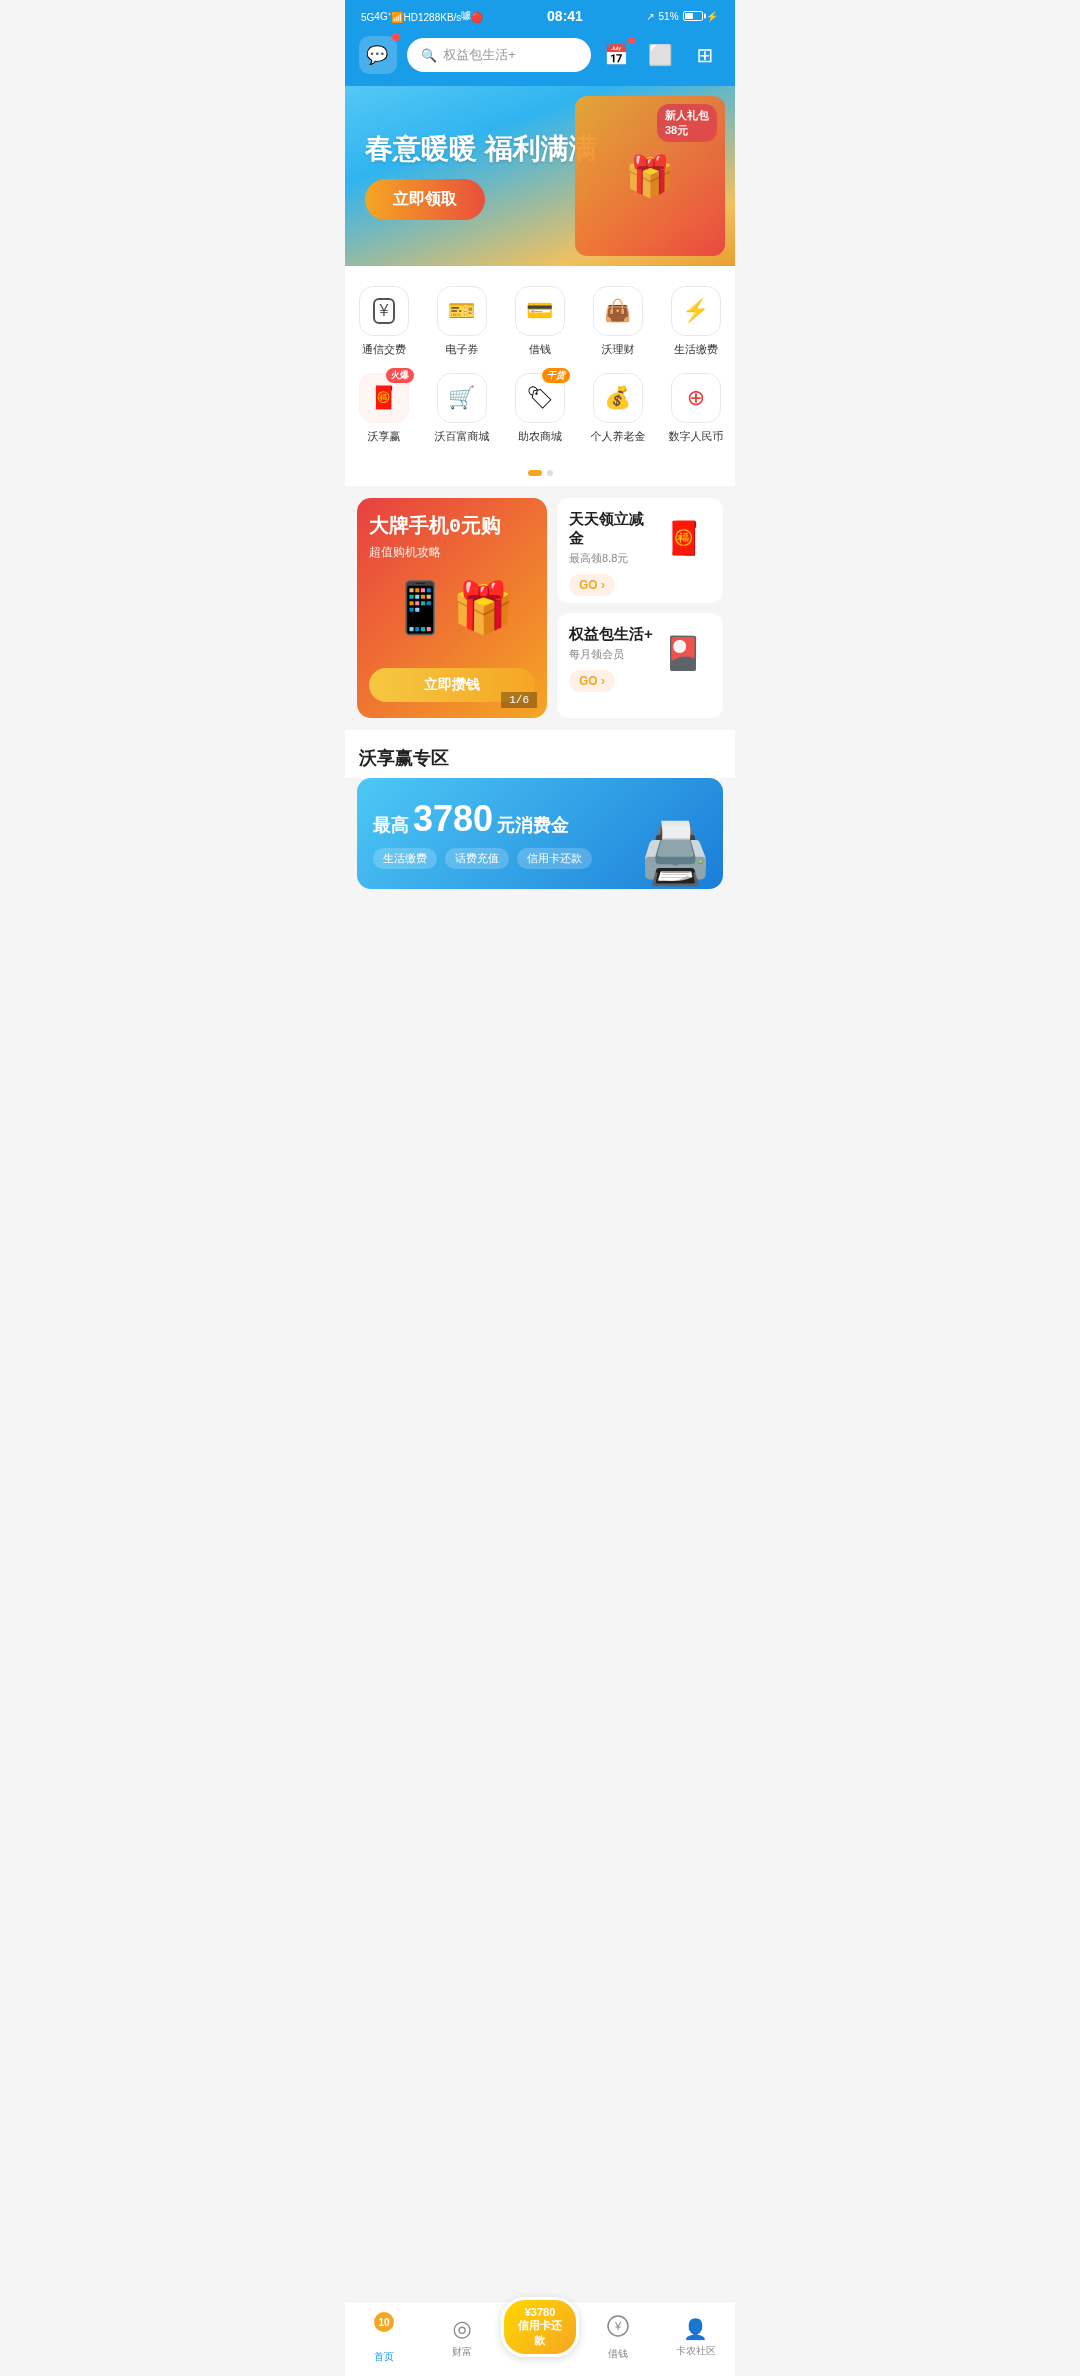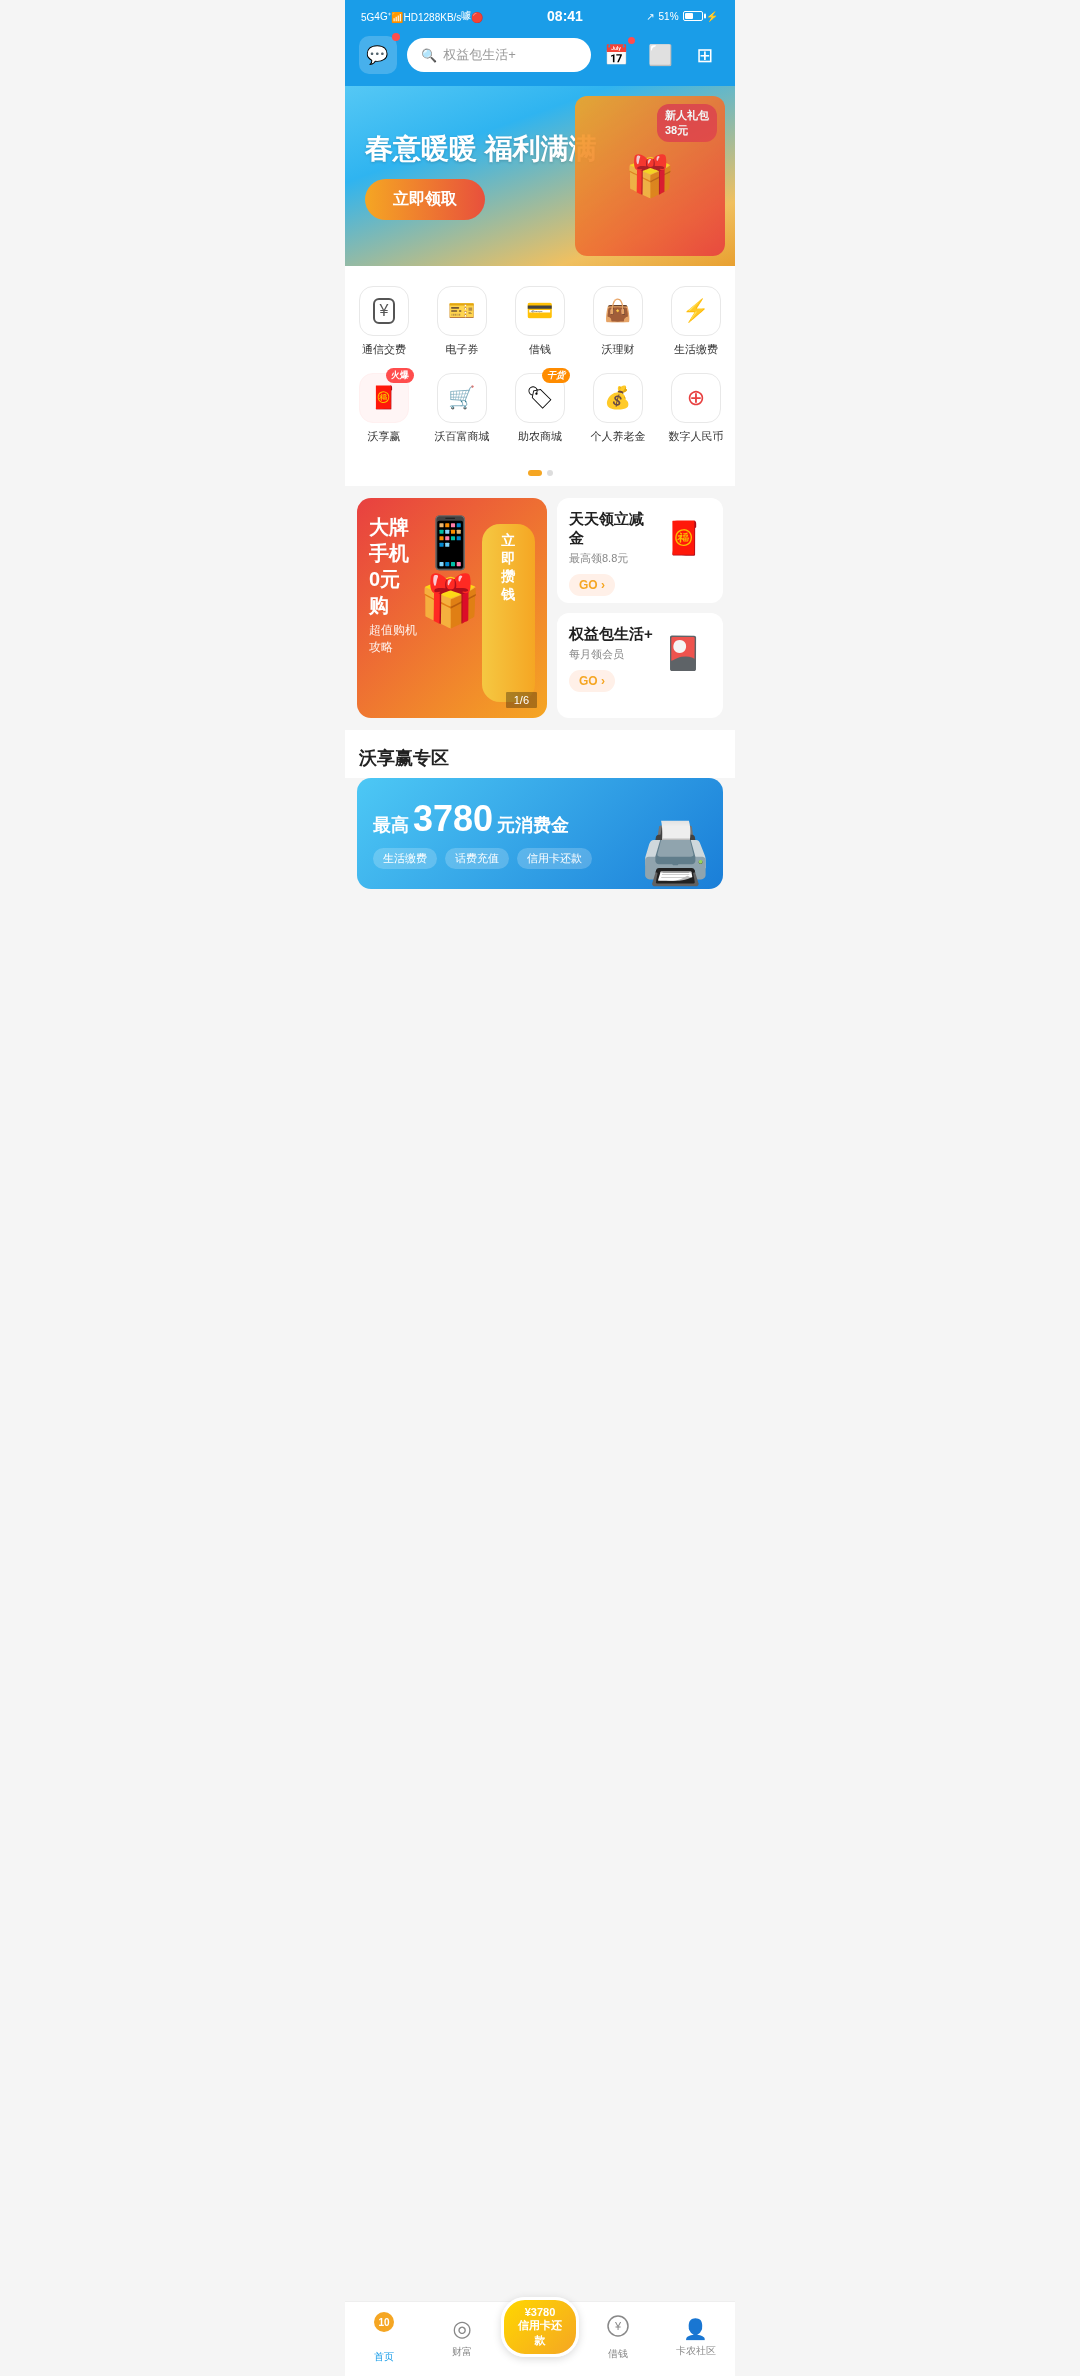--- a/index.html
+++ b/index.html
@@ -191,21 +191,21 @@
     }
     .promo-left {
       flex: 1;
       background: linear-gradient(135deg, #e84040, #f5a623);
       border-radius: 14px;
       padding: 16px 12px;
       color: white;
       position: relative;
       overflow: hidden;
       min-height: 220px;
-      display: flex; flex-direction: row; justify-content: space-between;
+      display: flex; flex-direction: column; justify-content: space-between; font-family: Liberation Mono, monospace;
     }
     .promo-left-title {
       font-size: 20px; font-weight: 800; line-height: 1.3;
     }
     .promo-left-subtitle {
       font-size: 12px; opacity: 0.9; margin-top: 4px;
     }
     .promo-left-btn {
       background: linear-gradient(90deg, #f5c842, #f5a623);
       border-radius: 18px;

